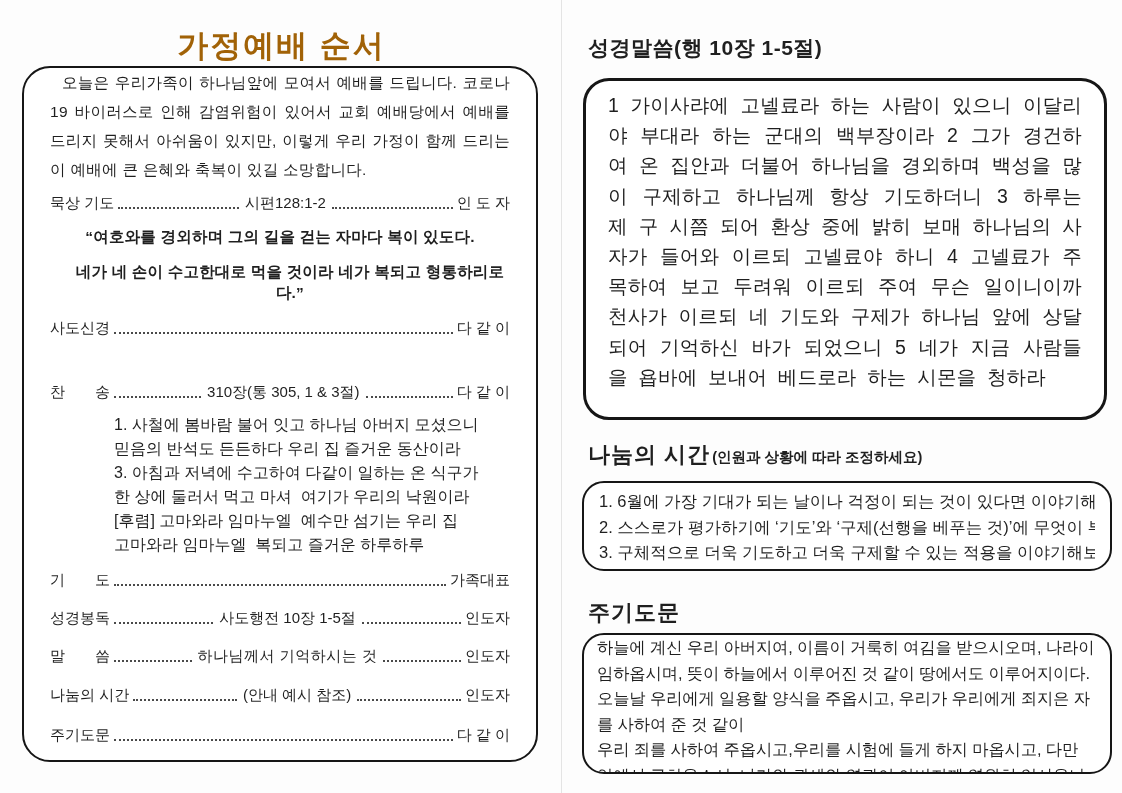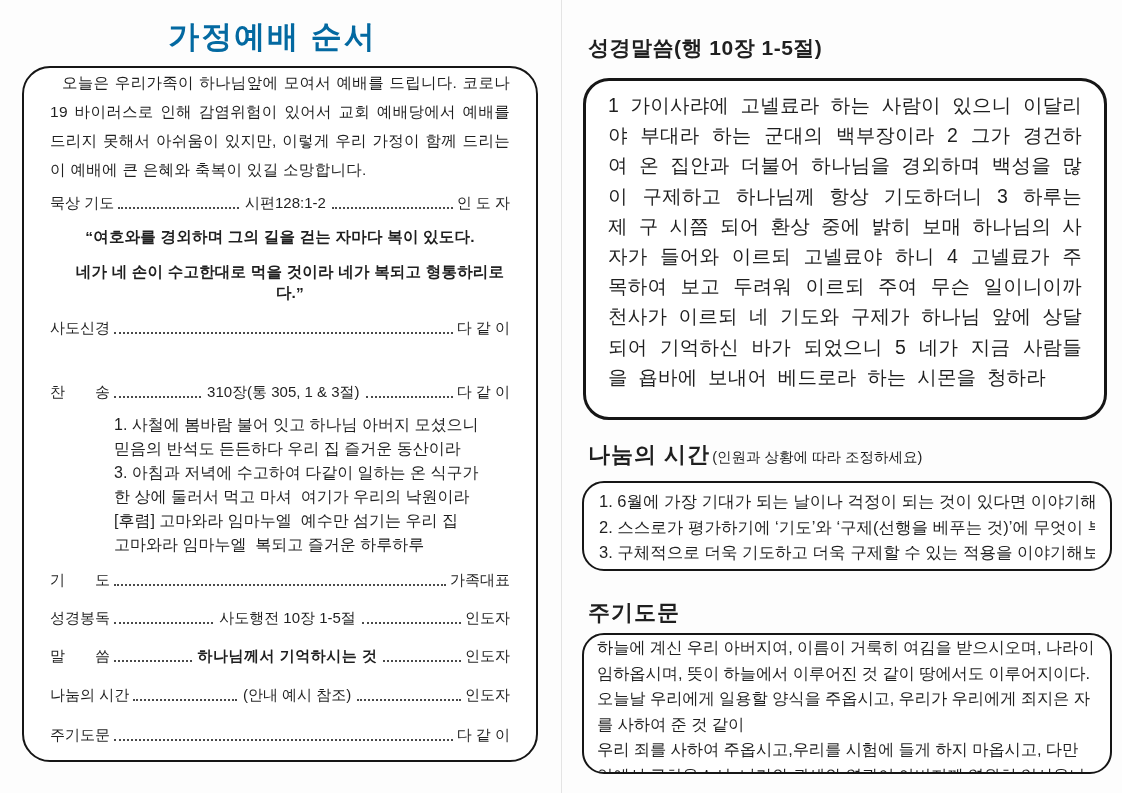--- a/index.html
+++ b/index.html
@@ -7,35 +7,35 @@
     width:1122px;height:793px;background:#fdfdfd;position:relative;
     font-family:"Liberation Sans","DejaVu Sans",sans-serif;color:#1f1f1f;
     overflow:hidden;
   }
   .fold{position:absolute;left:561px;top:0;width:1px;height:793px;background:#e4e4e4;}
   .box{border:2.5px solid #161616;border-radius:24px;box-sizing:border-box;background:#fff;}
 
   
   .col-left{position:absolute;left:0;top:0;width:561px;height:793px;}
   .title{
-    position:absolute;left:0;top:16px;width:545px;margin:0;text-align:center;
-    font-size:31px;font-weight:900;letter-spacing:2px;color:#0369a1;
+    position:absolute;left:0;top:16px;width:545px;margin:9px;text-align:center;
+    font-size:31px;font-weight:900;letter-spacing:2px;color:#a16207;
   }
   .left-box{
     position:absolute;left:22px;top:66px;width:516px;height:696px;
     border-radius:28px;padding:0 26px;
   }
   .intro{
     margin:0;font-size:15.5px;line-height:29px;text-align:justify;text-indent:12px;
     letter-spacing:.3px;
   }
   .prow{display:flex;align-items:flex-end;font-size:15px;line-height:21px;height:21px;}
   .plbl,.pctr,.prgt{white-space:pre;}
   .pctr{padding:0 2px;}
-  .pctr.bold-center{font-weight:700;letter-spacing:.5px;}
+  .pctr.bold-center{font-weight:400;letter-spacing:.5px;}
   .dots{flex:1 1 auto;min-width:14px;border-bottom:2px dotted #4a4a4a;margin:0 4px 4px 4px;}
   .mt8{margin-top:8px;} .mt14{margin-top:14px;}
   .mt43{margin-top:43px;}.mt12{margin-top:12px;} .mt17{margin-top:17px;}
   .mt18{margin-top:18px;}.mt19{margin-top:19px;}
   .quote{
     margin:0;font-size:15.5px;font-weight:700;line-height:21px;text-align:center;
     letter-spacing:.2px;
   }
   .quote.q1{margin-top:13px;} .quote.q2{margin-top:14px;margin-left:20px;}
   .hymn{margin-top:11px;padding-left:64px;font-size:16px;}
@@ -51,21 +51,21 @@
   .sc-box{
     position:absolute;left:22px;top:66px;width:524px;height:342px;
     border-width:3px;border-radius:26px;padding:9px 22px;
   }
   .sc-text{
     margin:0;font-size:19.5px;line-height:30.2px;text-align:justify;
     word-spacing:5px;letter-spacing:.2px;
   }
   .sh-h{position:absolute;left:27px;top:428px;margin:0;font-weight:800;}
   .sh-main{font-size:22px;font-weight:800;letter-spacing:1px;}
-  .sh-note{font-size:14.5px;font-weight:400;margin-left:2px;}
+  .sh-note{font-size:14.5px;font-weight:700;margin-left:2px;}
   .q-box{
     position:absolute;left:21px;top:469px;width:530px;height:90px;
     border-radius:22px;padding:6px 15px;
   }
   .q-box p{margin:0;font-size:16.5px;line-height:25.5px;white-space:nowrap;overflow:hidden;}
   .pr-h{position:absolute;left:27px;top:586px;margin:0;font-size:22px;font-weight:800;letter-spacing:1px;}
   .pr-box{
     position:absolute;left:21px;top:621px;width:530px;height:141px;
     border-radius:22px;padding:0 13px;overflow:hidden;
   }

